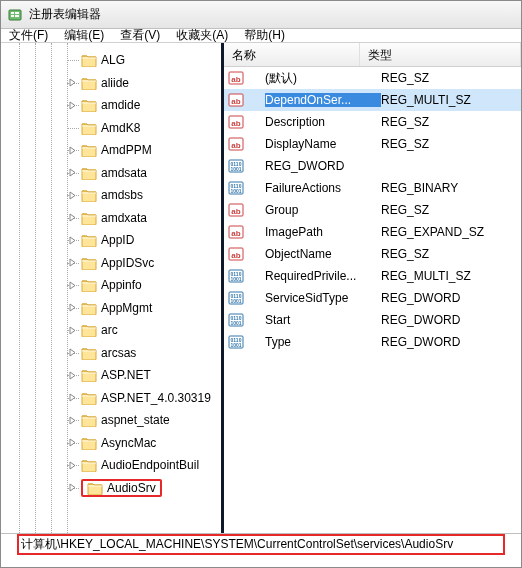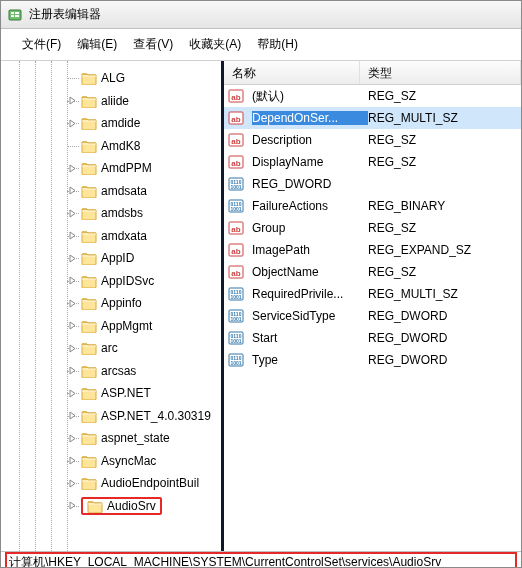--- a/index.html
+++ b/index.html
@@ -1,44 +1,44 @@
 <!DOCTYPE html>
 <html><head>
 <meta charset="utf-8">
 <style>
 * { box-sizing: border-box; margin: 0; padding: 0; font-family: "Microsoft YaHei", "Segoe UI", Tahoma, sans-serif; }
 body { width: 522px; height: 568px; background: #fff; overflow: hidden; border: 1px solid #8a8a8a; }
 .title-bar { height: 28px; background: linear-gradient(#f8f8f8, #e5e5e5); display: flex; align-items: center; padding: 0 6px; border-bottom: 1px solid #c0c0c0; font-size: 12px; }
 .title-bar .icon-slot { width: 16px; height: 16px; margin-right: 6px; display: flex; align-items: center; justify-content: center; }
-.menu-bar { height: 32px; background: #fff; display: flex; align-items: center; padding: 0 13px; font-size: 12px; border-bottom: 1px solid #d0d0d0; }
+.menu-bar { height: 14px; background: #fff; display: flex; align-items: center; padding: 0 0; font-size: 12px; border-bottom: 1px solid #d0d0d0; }
 .menu-item { padding: 2px 8px; cursor: default; }
 .workspace { display: flex; height: 490px; }
 .left-pane { width: 223px; border-right: 3px solid #0f172a; overflow: hidden; position: relative; background: #fff; }
 .tree { padding: 6px 0 6px 0; font-size: 12px; }
 .tree-row { display: flex; align-items: center; height: 22.5px; padding-left: 56px; position: relative; white-space: nowrap; }
 .tree-row .expander { position: absolute; left: 66px; top: 6px; width: 10px; height: 10px; display: flex; align-items: center; justify-content: center; }
 .tree-row .expander svg { display: block; }
 .tree-row .folder { width: 16px; height: 14px; margin-right: 4px; flex: none; }
 .tree-row.hl { }
 .tree-row.hl .label-wrap { border: 2px solid #e62828; border-radius: 2px; padding: 0 4px; }
 .tree-row .label-wrap { display: flex; align-items: center; }
 .tree-row { padding-left: 80px; }
 .right-pane { flex: 1; background: #fff; overflow: hidden; }
 .list-header { display: flex; height: 24px; background: linear-gradient(#fdfdfd,#ededed); border-bottom: 1px solid #d0d0d0; font-size: 12px; }
 .list-header .col { padding: 4px 8px; border-right: 1px solid #e0e0e0; }
 .col-name { width: 136px; }
 .col-type { flex: 1; }
 .list-body { font-size: 12px; }
 .reg-row { display: flex; align-items: center; height: 22px; padding-left: 4px; }
-.reg-row .ricon { width: 16px; height: 16px; margin-right: 8px; display: flex; align-items: center; justify-content: flex-start; flex: none; }
+.reg-row .ricon { width: 16px; height: 16px; margin-right: 21px; display: flex; align-items: center; justify-content: flex-start; flex: none; }
 .reg-row .rname { width: 116px; overflow: hidden; text-overflow: ellipsis; white-space: nowrap; padding-right: 4px; }
 .reg-row .rtype { flex: 1; white-space: nowrap; }
 .reg-row.selected { background: #cfe6fb; }
 .reg-row.selected .rname { background: #3a8be0; color: #fff; padding-left: 0; }
-.status-bar { height: 22px; border-top: 1px solid #c0c0c0; display: flex; align-items: center; font-size: 12px; padding: 0 4px; }
+.status-bar { height: 22px; border-top: 1px solid #c0c0c0; display: flex; align-items: center; font-size: 12px; padding: 0 16px; }
 .status-inner { border: 2px solid #e62828; padding: 0 2px; width: 100%; overflow: hidden; text-overflow: ellipsis; white-space: nowrap; }
 .dots-v { position:absolute; left:34px; top:0; bottom:0; border-left:1px dotted #aaa; }
 .dots-v2 { position:absolute; left:50px; top:0; bottom:0; border-left:1px dotted #aaa; }
 .dots-v3 { position:absolute; left:66px; top:0; bottom:0; border-left:1px dotted #aaa; }
 .dots-v0 { position:absolute; left:18px; top:0; bottom:0; border-left:1px dotted #aaa; }
 .hstub { position:absolute; left:66px; width:12px; border-top:1px dotted #aaa; }
 </style>
 </head>
 <body>
 

